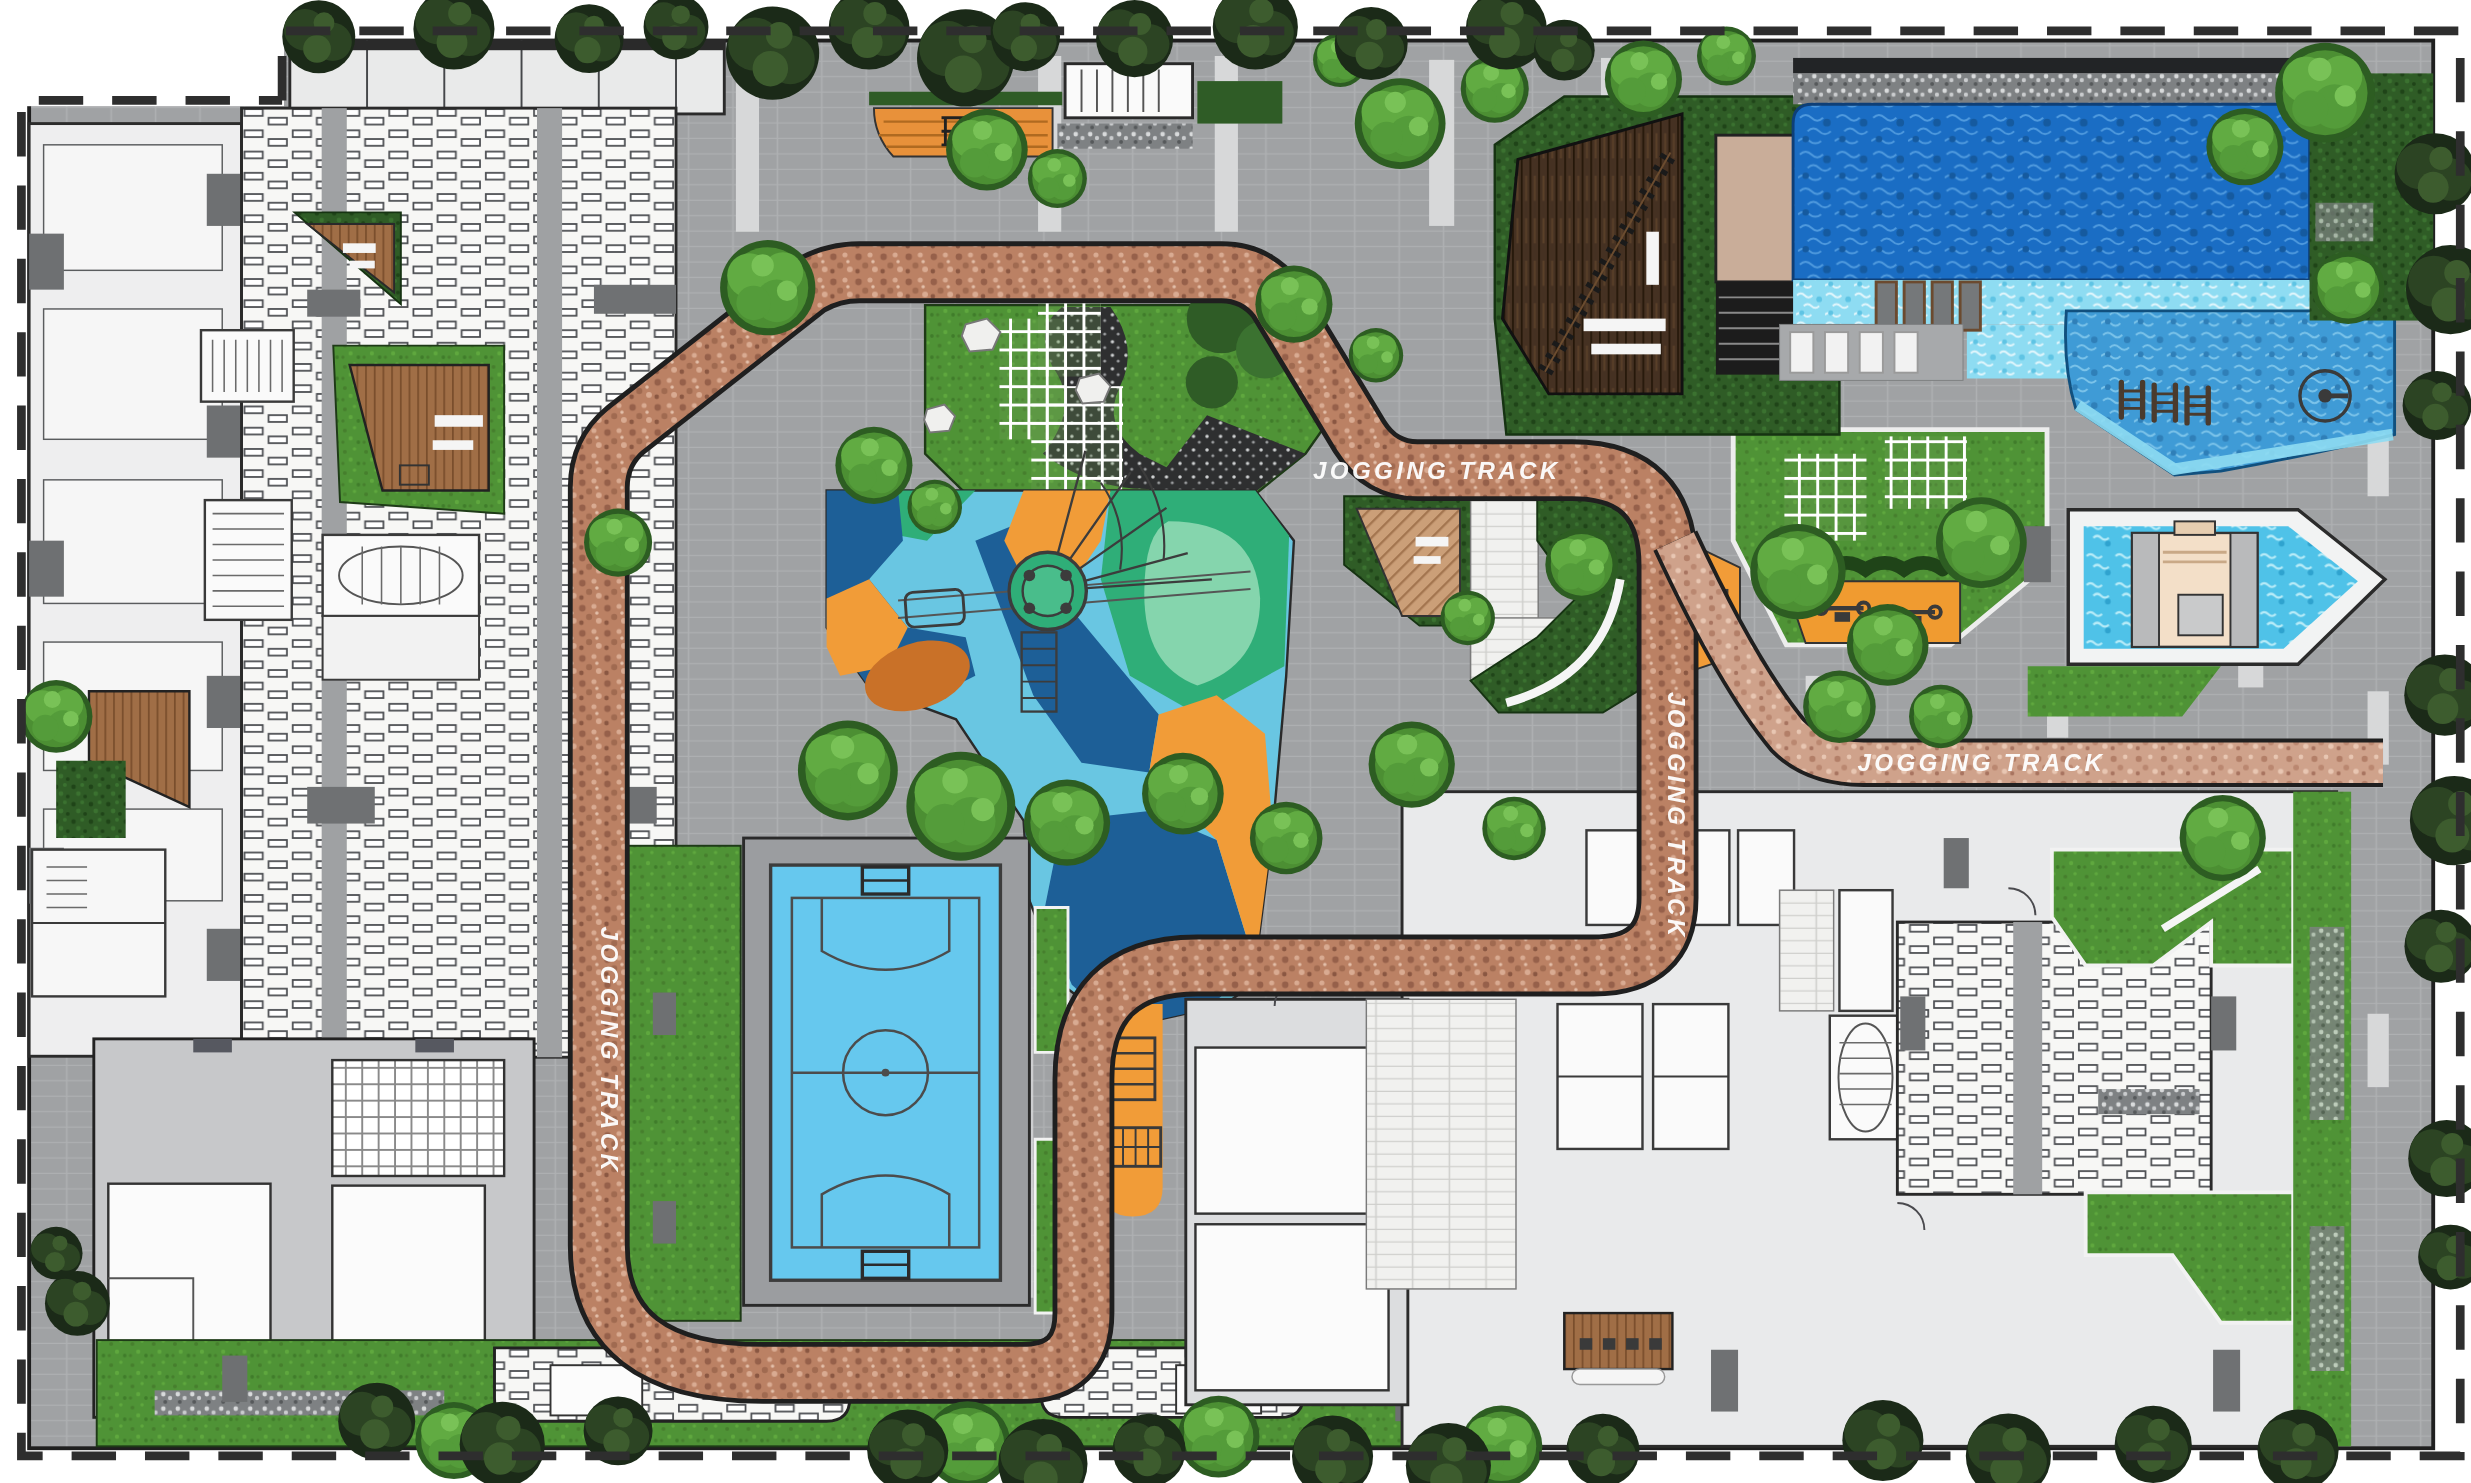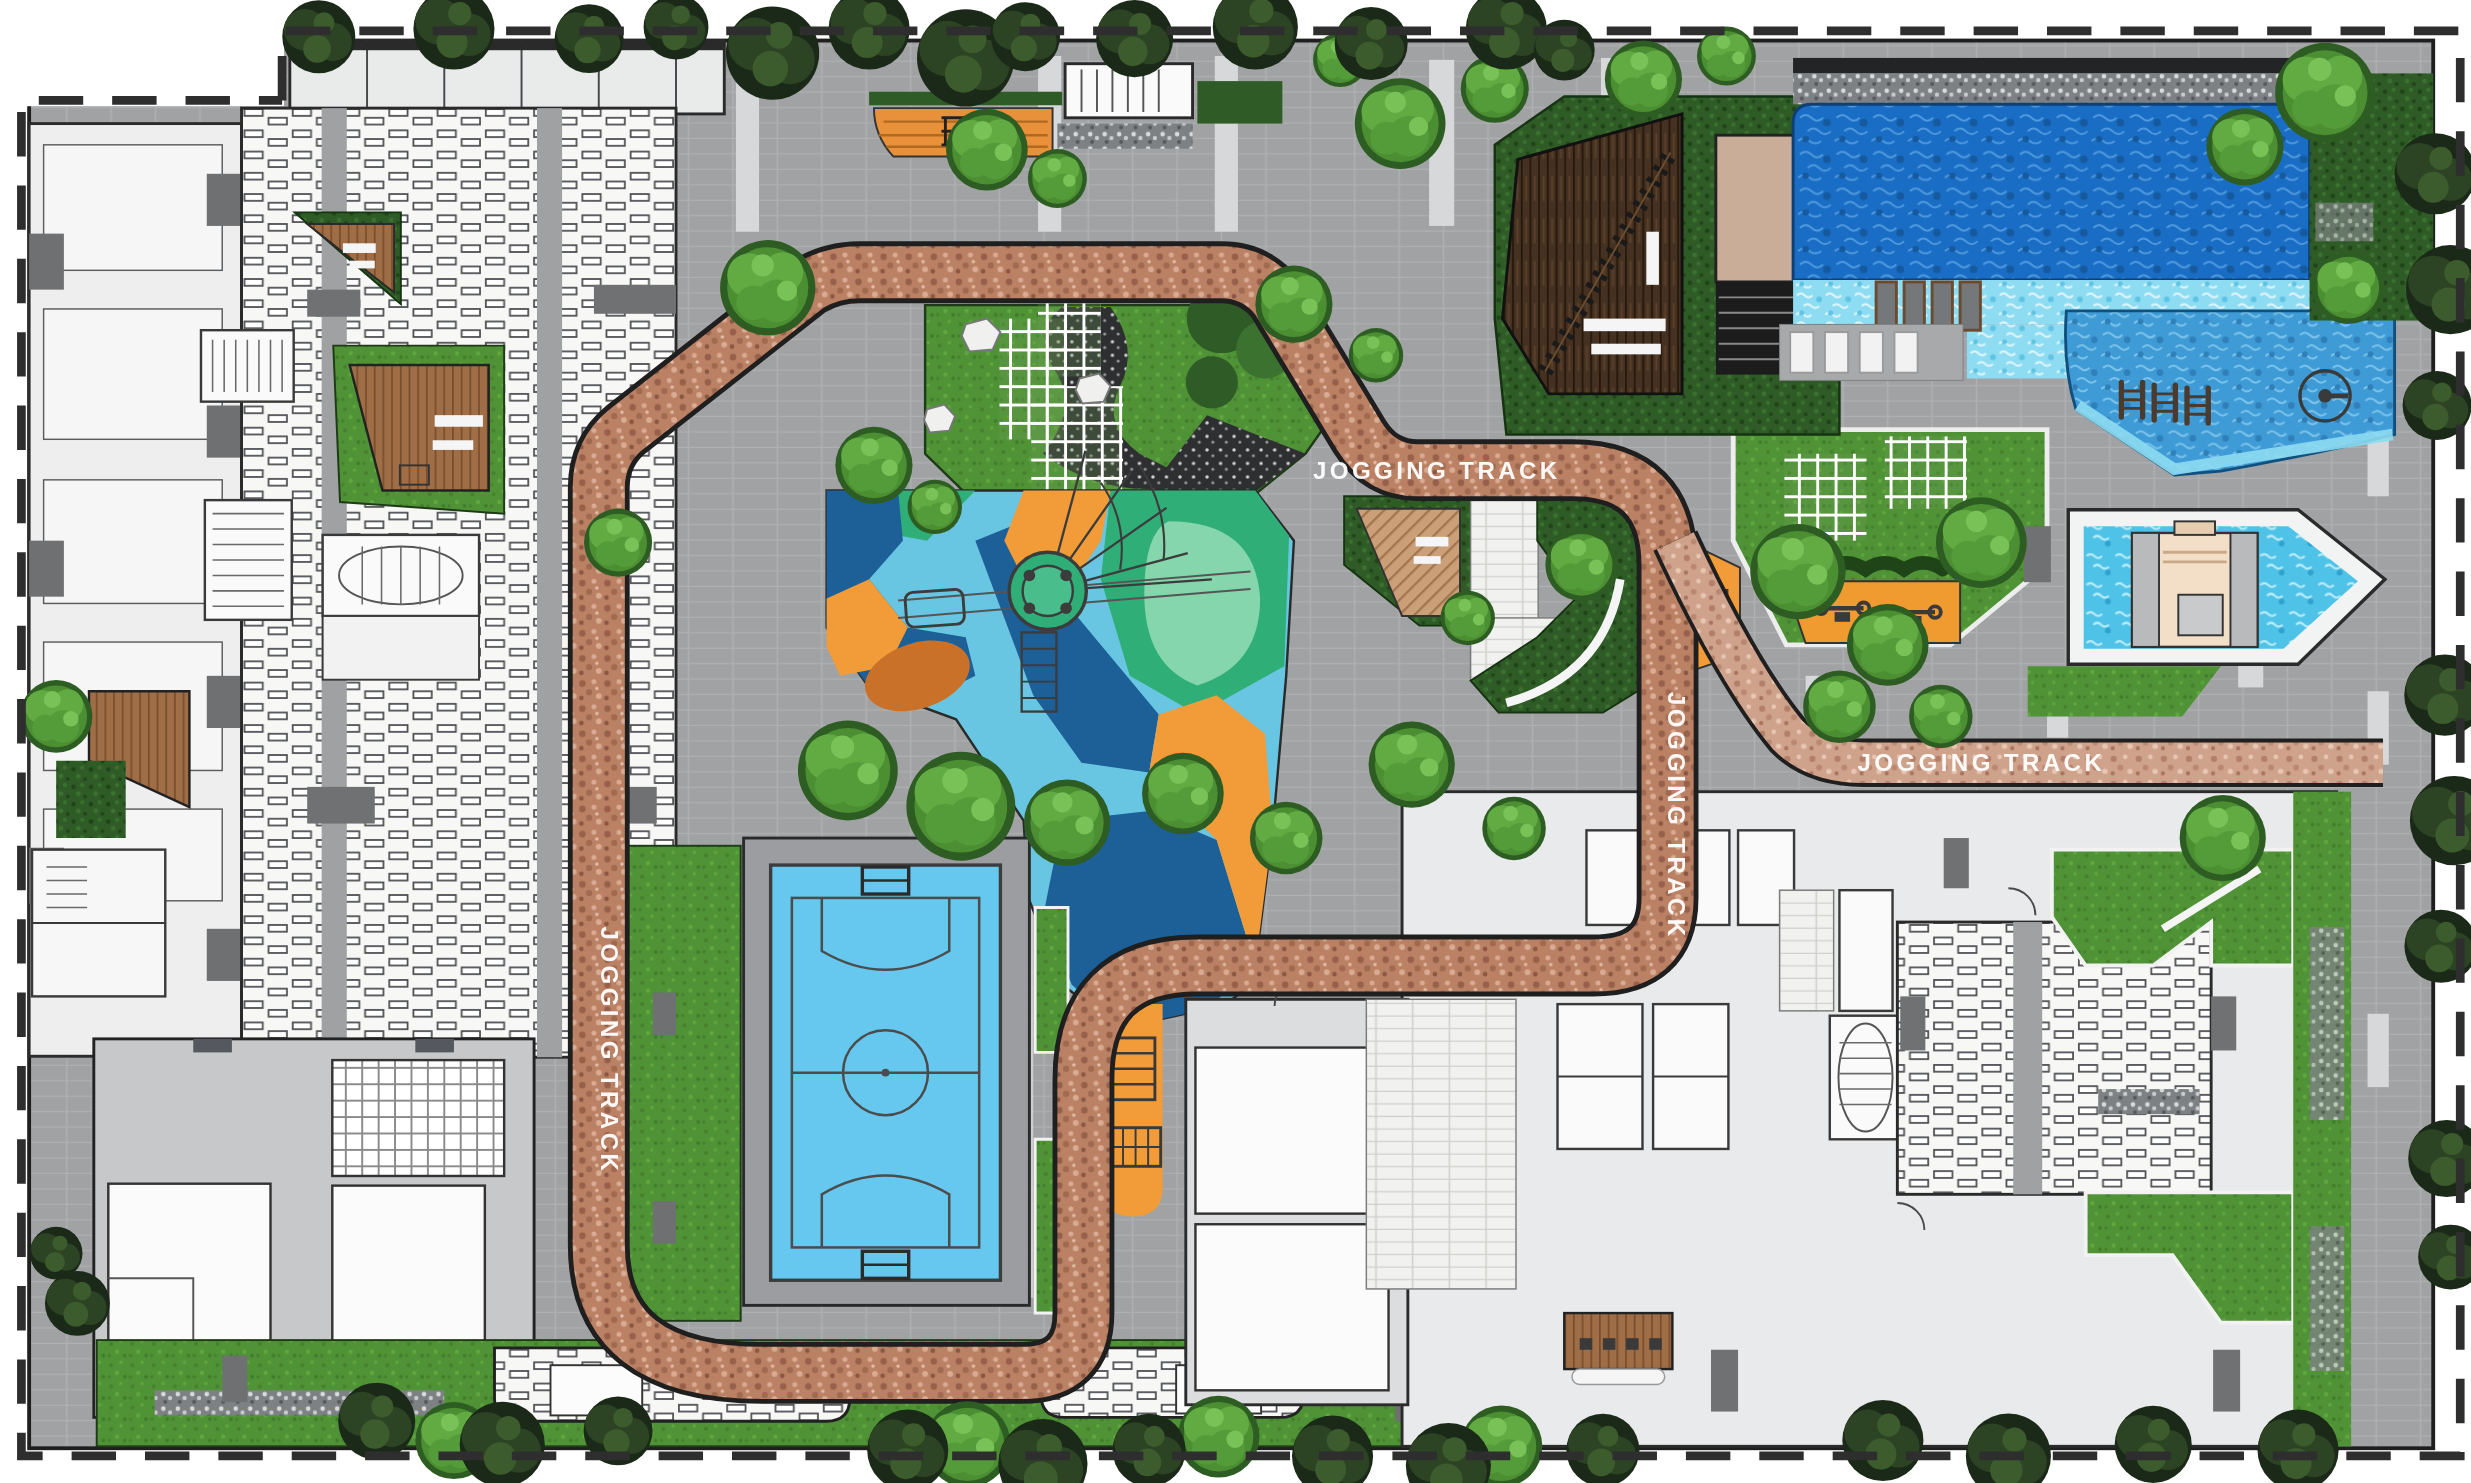--- a/index.html
+++ b/index.html
@@ -1,17 +1,17 @@
 <!DOCTYPE html>
 <html><head>
 <meta charset="utf-8">
 <style>
   html,body{margin:0;padding:0;background:#ffffff;}
   body{font-family:"Liberation Sans", sans-serif;}
-  .stage{position:relative;width:2472px;height:1483px;background:#ffffff;overflow:hidden;}
+  .stage{position:relative;width:2472px;height:1483px;background:#ffffff;overflow:hidden;font-style:italic;}
   svg{display:block;width:2472px;height:1483px;}
   text.track-label{font-family:"Liberation Sans",sans-serif;font-size:25px;font-weight:bold;
     letter-spacing:3.5px;fill:#ffffff;opacity:.95;}
 </style>
 </head>
 <body>
 
 <div class="stage">
 <svg viewBox="0 0 2560 1536" xmlns="http://www.w3.org/2000/svg">
 <defs>

